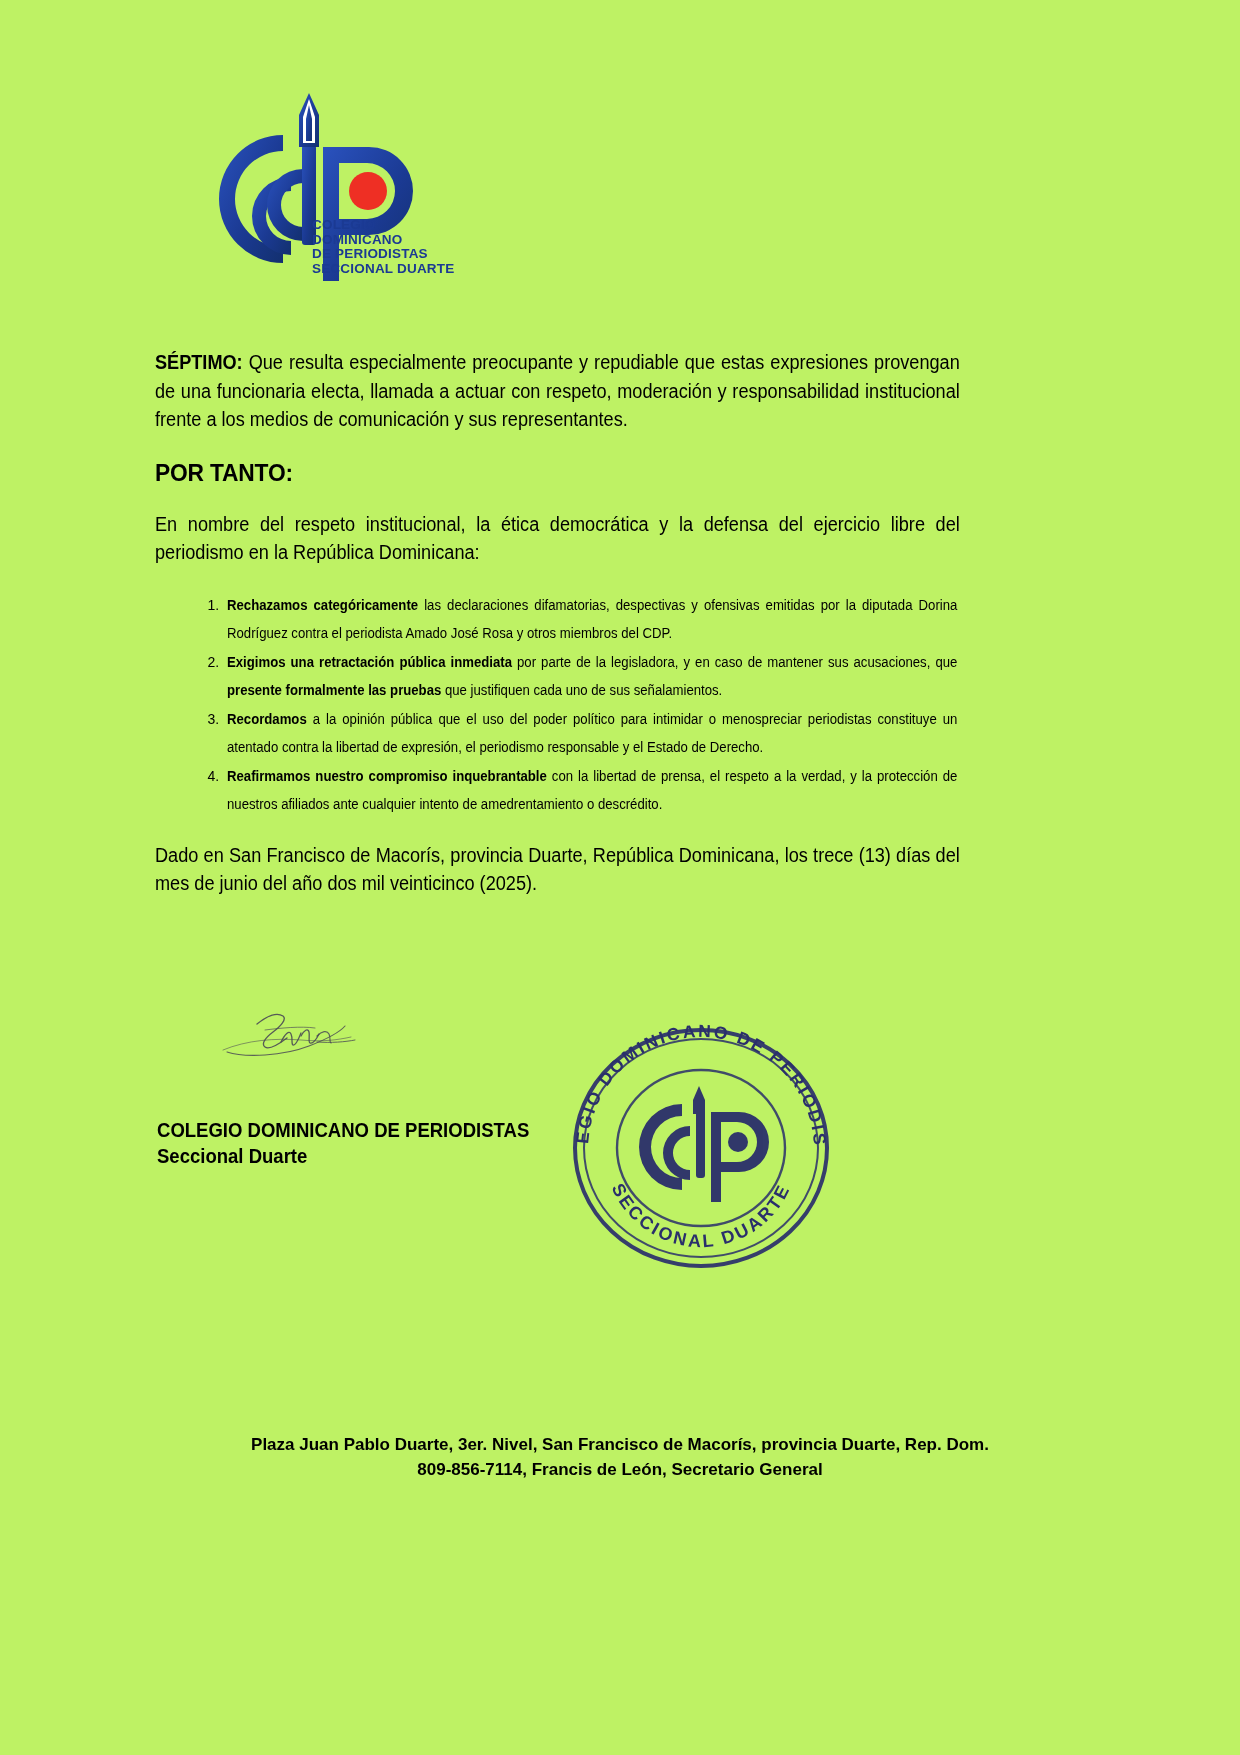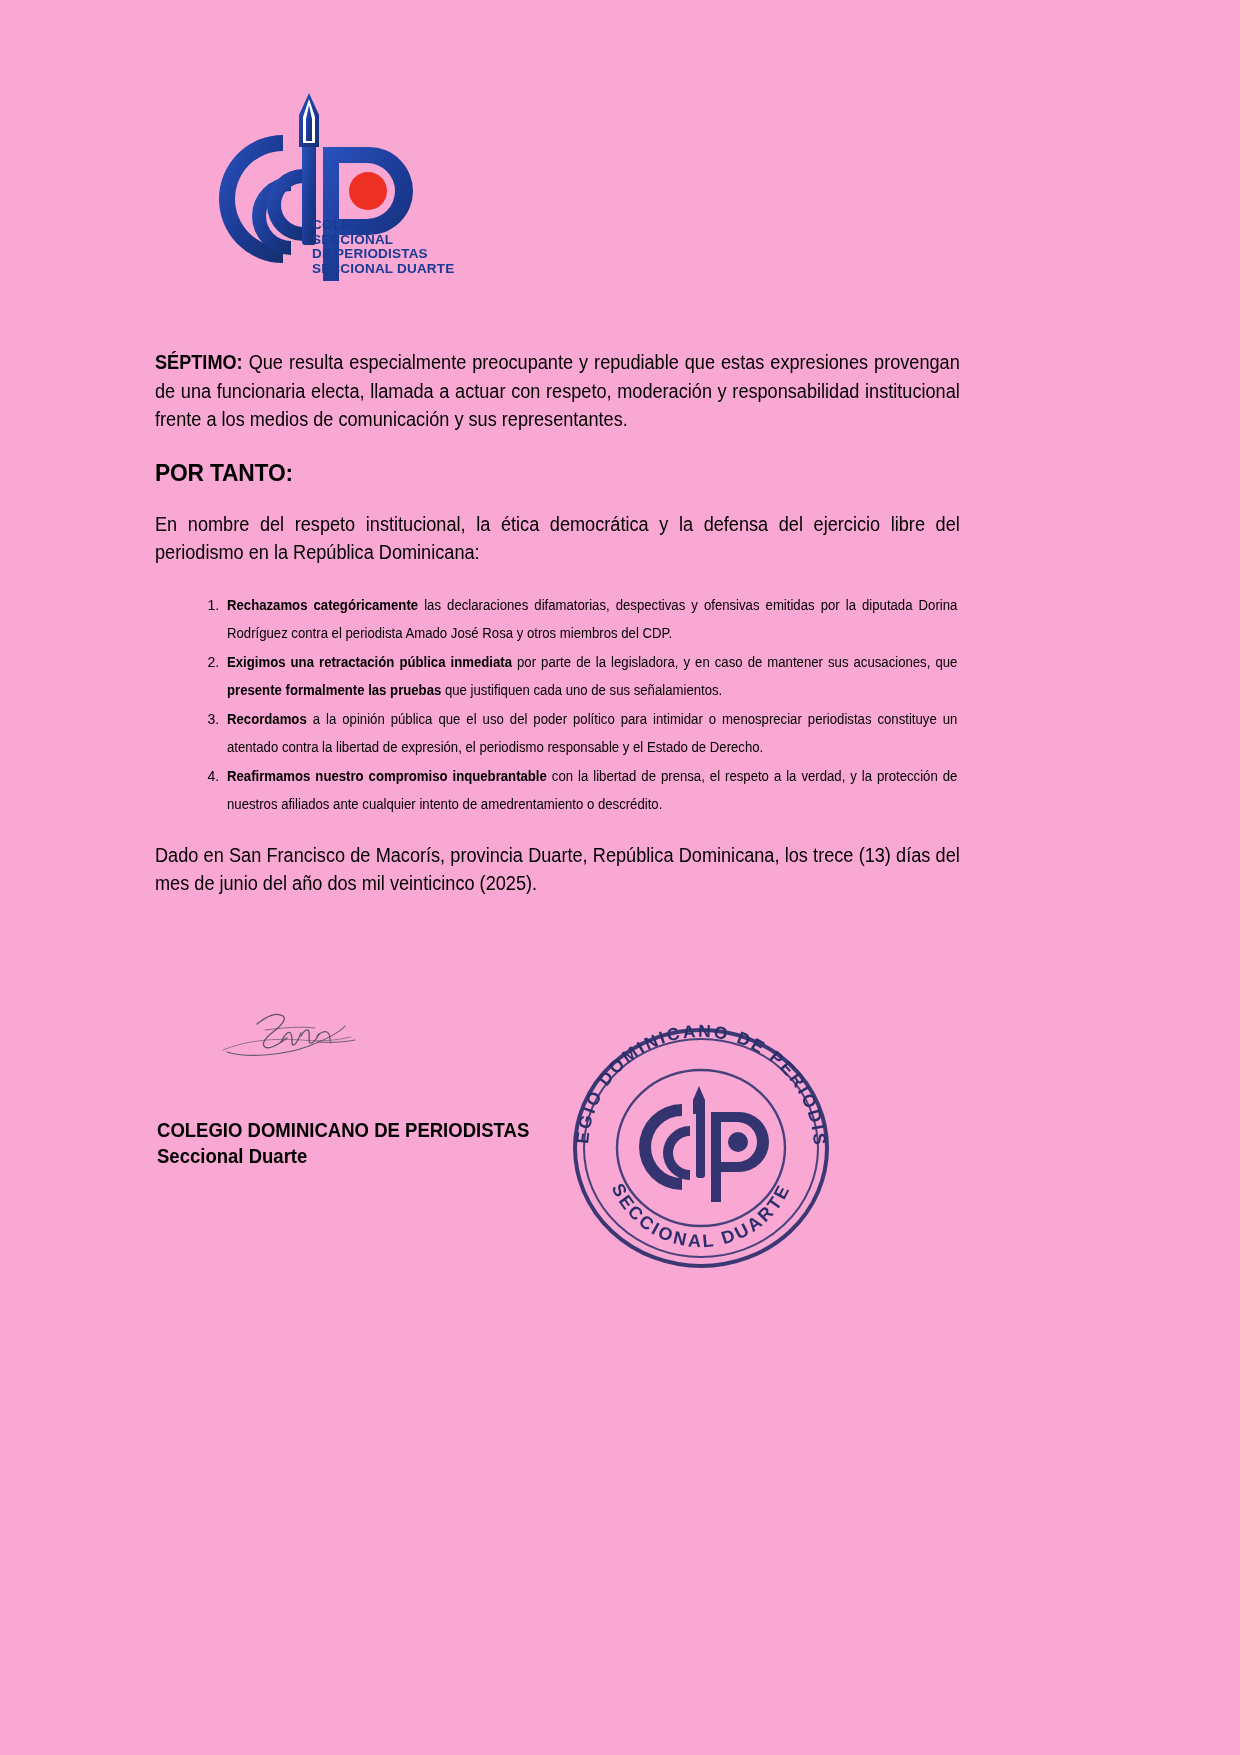--- a/index.html
+++ b/index.html
@@ -11,21 +11,21 @@
     width: 1240px;
     height: 1755px;
     position: relative;
     font-family: "Liberation Sans", sans-serif;
     color: #000000;
     overflow: hidden;
   }
   .page {
     position: absolute;
     inset: 0;
-    background: #f9a8d4;
+    background: #bef264;
   }
 
   
   .logo-block {
     position: absolute;
     left: 163px;
     top: 85px;
     width: 310px;
     height: 205px;
   }
@@ -177,21 +177,21 @@
 
       <path d="M160 62 L160 196 L176 196 L176 150
                L206 150
                A44 44 0 1 0 206 62 Z
                M176 78 L204 78 A28 28 0 0 1 204 134 L176 134 Z" fill="url(#bg1)"></path>
 
       <circle cx="205" cy="106" r="19" fill="#ee2f24"></circle>
     </svg>
     <div class="logo-words">
       <div>COLEGIO</div>
-      <div>SECCIONAL</div>
+      <div>DOMINICANO</div>
       <div>DE PERIODISTAS</div>
       <div>SECCIONAL DUARTE</div>
     </div>
   </div>
 
   <div class="content">
 
     <p class="para"><b>SÉPTIMO:</b><span> Que resulta especialmente preocupante y repudiable que estas expresiones provengan de una funcionaria electa, llamada a actuar con respeto, moderación y responsabilidad institucional frente a los medios de comunicación y sus representantes.</span></p>
 
     <p class="heading">POR TANTO:</p>
@@ -259,14 +259,18 @@
       <path d="M126 82 A38 38 0 1 0 126 168 L126 156 A27 27 0 1 1 126 94 Z"></path>
       <path d="M134 104 A24 24 0 1 0 134 158 L134 148 A15 15 0 1 1 134 114 Z"></path>
       <rect x="140" y="88" width="9" height="68" rx="3"></rect>
       <path d="M143 64 L149 78 L149 92 L137 92 L137 78 Z"></path>
       <path d="M155 90 L155 180 L165 180 L165 150 L183 150 A30 30 0 1 0 183 90 Z
                M165 100 L181 100 A20 20 0 0 1 181 140 L165 140 Z"></path>
       <circle cx="182" cy="120" r="10"></circle>
     </g>
   </svg>
 
+  <div class="footer">
+    <div>Plaza Juan Pablo Duarte, 3er. Nivel, San Francisco de Macorís, provincia Duarte, Rep. Dom.</div>
+    <div>809-856-7114, Francis de León, Secretario General</div>
+  </div>
 
 </div>
 
 </body></html>

